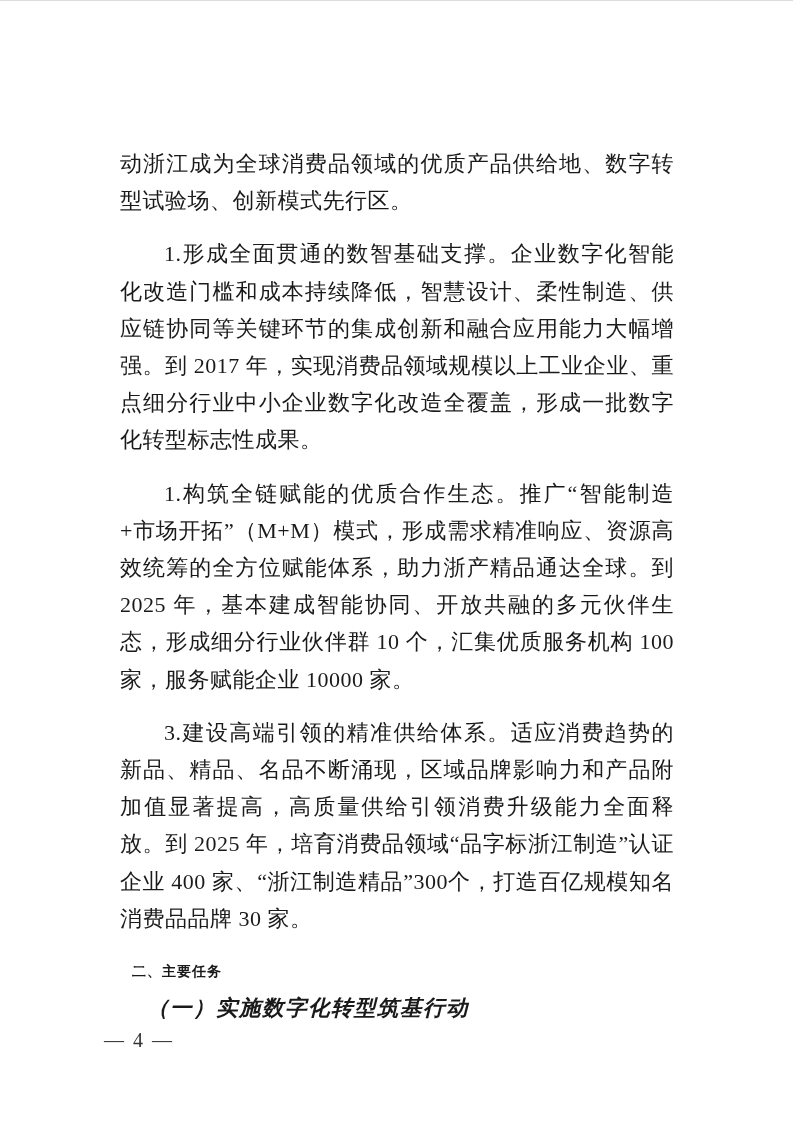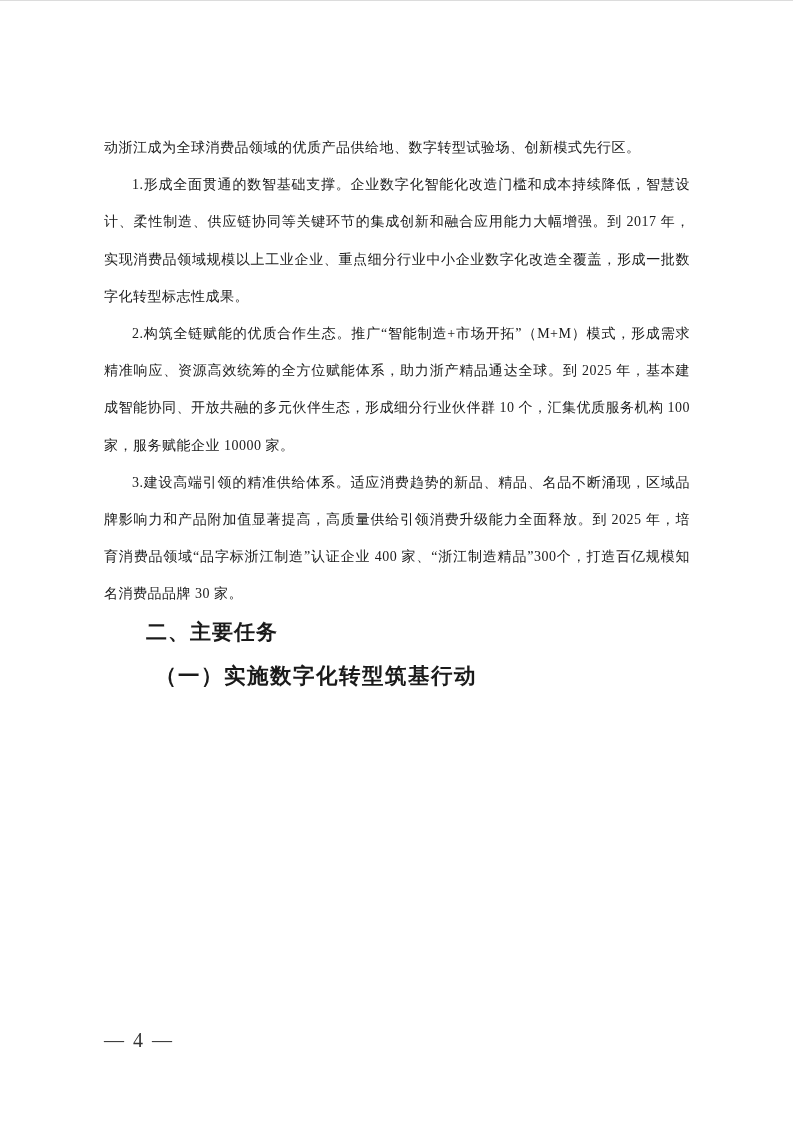--- a/index.html
+++ b/index.html
@@ -18,43 +18,44 @@
     color: #1a1a1a;
     box-shadow: inset 0 1px 0 #dcdcdc;
   }
   .content {
     position: absolute;
     left: 104px;
     top: 129px;
     width: 586px;
   }
   p.body-par {
-    margin: 0;
-    font-size: 14px;
+    margin: 16px;
+    font-size: 22px;
     line-height: 37.2px;
     text-align: justify;
     letter-spacing: 0.5px;
   }
   p.indent {
     text-indent: 2em;
   }
   .lead {
     font-weight: normal;
   }
   h2.section-heading {
     margin: 0;
     font-family: "Liberation Sans", "DejaVu Sans", sans-serif;
     font-weight: bold;
-    font-size: 21px;
+    font-size: 14px;
     line-height: 37.2px;
     text-indent: 2em;
     letter-spacing: 1px;
   }
   h3.subsection-heading {
-    margin: 8px;
+    margin: 0;
+    font-style: italic;
     font-weight: bold;
     font-size: 21.5px;
     line-height: 37.2px;
     text-indent: 2em;
     letter-spacing: 1.5px;
   }
   .footer {
     position: absolute;
     left: 104px;
     top: 1026px;
@@ -67,21 +68,21 @@
 </head>
 <body>
 
 <div class="page">
   <div class="content">
 
     <p class="body-par">动浙江成为全球消费品领域的优质产品供给地、数字转型试验场、创新模式先行区。</p>
 
     <p class="body-par indent"><span class="lead">1.形成全面贯通的数智基础支撑。</span><span>企业数字化智能化改造门槛和成本持续降低，智慧设计、柔性制造、供应链协同等关键环节的集成创新和融合应用能力大幅增强。到 2017 年，实现消费品领域规模以上工业企业、重点细分行业中小企业数字化改造全覆盖，形成一批数字化转型标志性成果。</span></p>
 
-    <p class="body-par indent"><span class="lead">2.构筑全链赋能的优质合作生态。</span><span>推广“智能制造+市场开拓”（M+M）模式，形成需求精准响应、资源高效统筹的全方位赋能体系，助力浙产精品通达全球。到 2025 年，基本建成智能协同、开放共融的多元伙伴生态，形成细分行业伙伴群 10 个，汇集优质服务机构 100 家，服务赋能企业 10000 家。</span></p>
+    <p class="body-par indent"><span class="lead">1.构筑全链赋能的优质合作生态。</span><span>推广“智能制造+市场开拓”（M+M）模式，形成需求精准响应、资源高效统筹的全方位赋能体系，助力浙产精品通达全球。到 2025 年，基本建成智能协同、开放共融的多元伙伴生态，形成细分行业伙伴群 10 个，汇集优质服务机构 100 家，服务赋能企业 10000 家。</span></p>
 
     <p class="body-par indent"><span class="lead">3.建设高端引领的精准供给体系。</span><span>适应消费趋势的新品、精品、名品不断涌现，区域品牌影响力和产品附加值显著提高，高质量供给引领消费升级能力全面释放。到 2025 年，培育消费品领域“品字标浙江制造”认证企业 400 家、“浙江制造精品”300个，打造百亿规模知名消费品品牌 30 家。</span></p>
 
 
     <h2 class="section-heading">二、主要任务</h2>
 
     <h3 class="subsection-heading">（一）实施数字化转型筑基行动</h3>
 
   </div>
 

